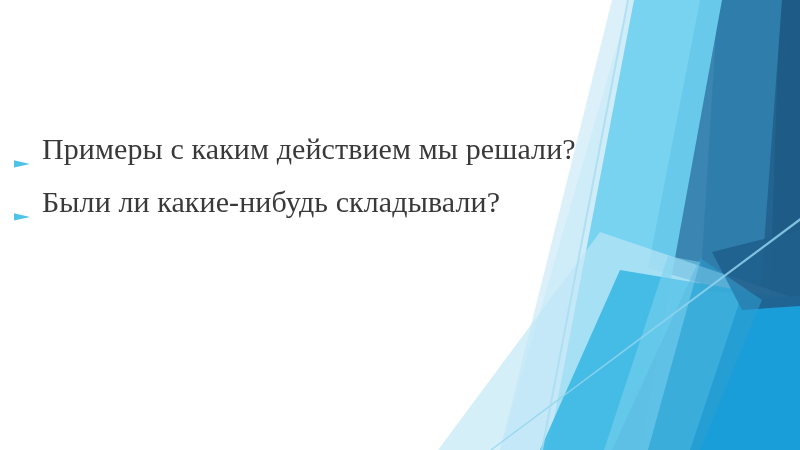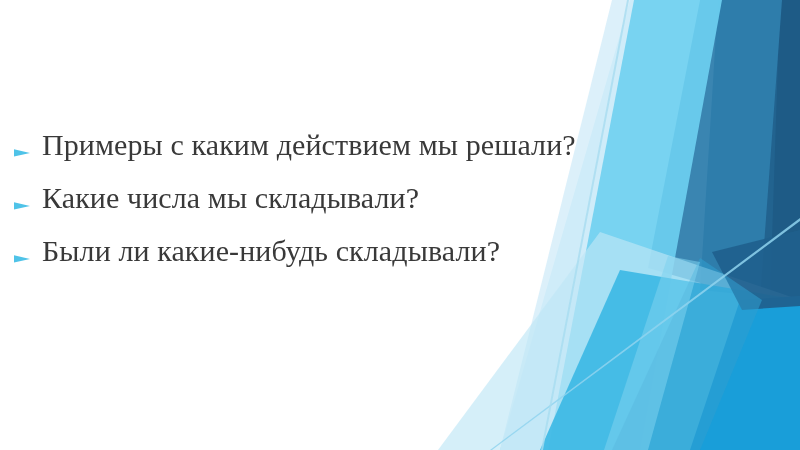--- a/index.html
+++ b/index.html
@@ -30,21 +30,21 @@
   #bullet-list {
     position: absolute;
     left: 14px;
     top: 118px;
     width: 560px;
     z-index: 5;
   }
 
   .bullet-row {
     display: flex;
-    align-items: center;
+    align-items: flex-end;
     height: 53px;
   }
 
   .bullet-marker {
     flex: 0 0 auto;
     width: 28px;
     display: flex;
     align-items: center;
     justify-content: flex-start;
     padding-top: 16px;
@@ -101,28 +101,20 @@
 
     <div class="bullet-row">
       <span class="bullet-marker">
         <svg width="18" height="14" viewBox="0 0 18 14" xmlns="http://www.w3.org/2000/svg">
           <polygon points="0,3.2 16,6.9 0,10.6" fill="#4fc3e8"></polygon>
         </svg>
       </span>
       <span class="bullet-text">Примеры с каким действием мы решали?</span>
     </div>
 
-    <div class="bullet-row">
-      <span class="bullet-marker">
-        <svg width="18" height="14" viewBox="0 0 18 14" xmlns="http://www.w3.org/2000/svg">
-          <polygon points="0,3.2 16,6.9 0,10.6" fill="#4fc3e8"></polygon>
-        </svg>
-      </span>
-      <span class="bullet-text">Какие числа мы складывали?</span>
-    </div>
 
     <div class="bullet-row">
       <span class="bullet-marker">
         <svg width="18" height="14" viewBox="0 0 18 14" xmlns="http://www.w3.org/2000/svg">
           <polygon points="0,3.2 16,6.9 0,10.6" fill="#4fc3e8"></polygon>
         </svg>
       </span>
       <span class="bullet-text">Были ли какие-нибудь складывали?</span>
     </div>
 

